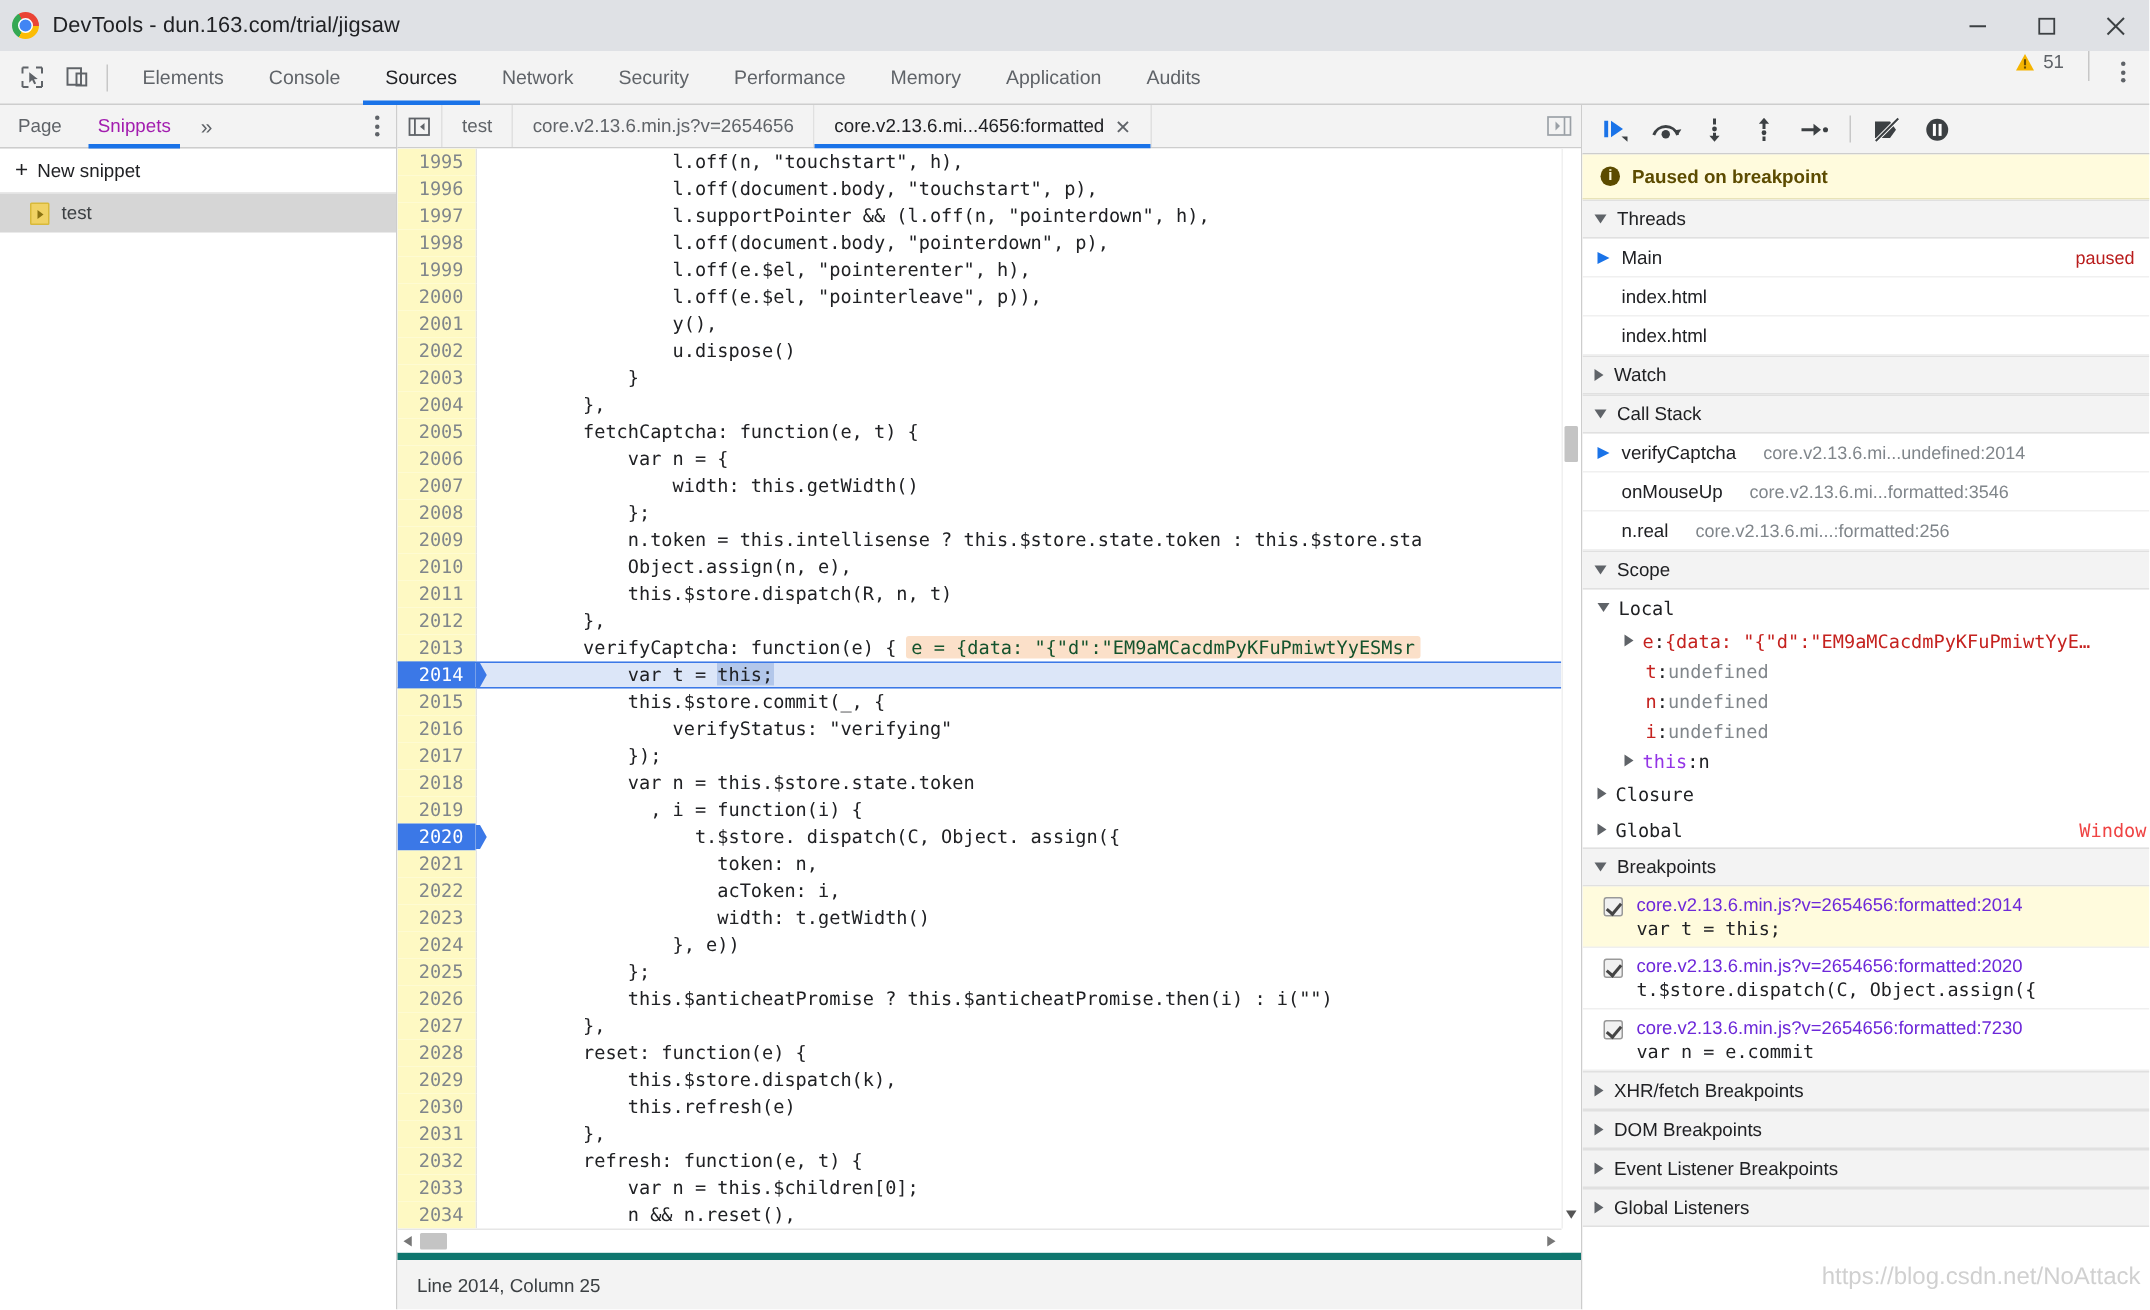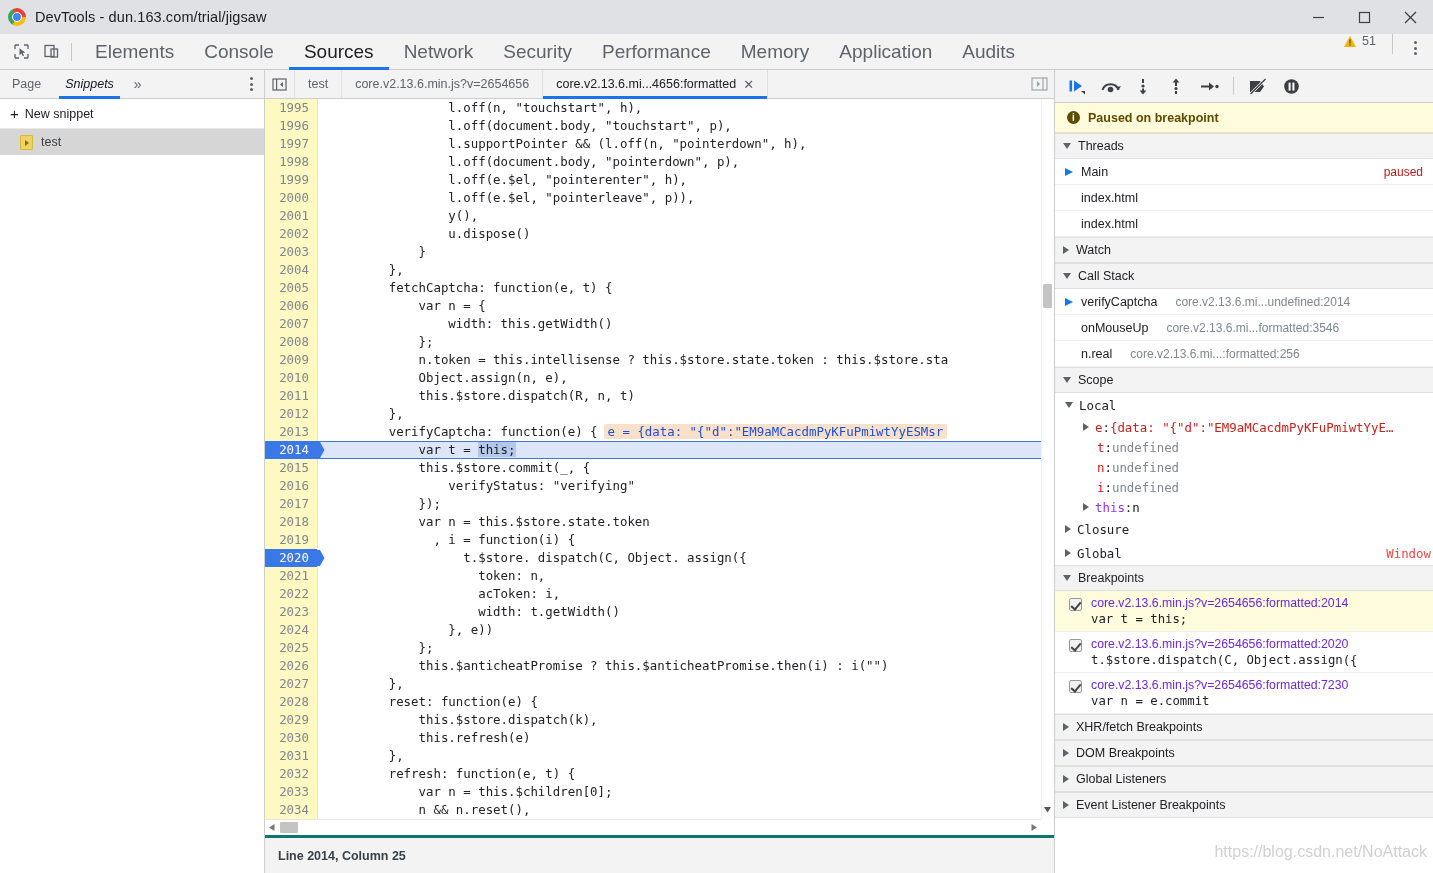--- a/index.html
+++ b/index.html
@@ -36,21 +36,21 @@
   
   .maintoolbar {
     height: 36px; flex: 0 0 36px; background: #f3f3f3;
     border-bottom: 1px solid #cdcdcd; display: flex; align-items: stretch; position: relative;
   }
   .tool-icons { display: flex; align-items: center; padding-left: 7px; gap: 2px; }
   .tool-icon-btn { width: 28px; height: 28px; display:flex; align-items:center; justify-content:center; }
   .tb-sep { width: 1px; height: 18px; background: #c7c7c7; align-self: center; margin: 0 8px 0 6px; }
   .panel-tabs { display: flex; align-items: stretch; }
   .panel-tab {
-    padding: 0 15px; display: flex; align-items: center; font-size: 19px; color: #5f6368;
+    padding: 0 15px; display: flex; align-items: center; font-size: 13px; color: #5f6368;
     white-space: nowrap; position: relative;
   }
   .panel-tab.active { color: #202124; }
   .panel-tab.active::after {
     content: ""; position: absolute; left: 0; right: 0; bottom: -1px; height: 3px; background: #1a73e8;
   }
   .toolbar-right { margin-left: auto; display:flex; align-items:flex-start; padding-right: 6px; gap: 6px; }
   .warn-badge { display:flex; align-items:center; gap:5px; font-size: 12.5px; color:#5f6368; padding: 0 6px; }
   .vsep { width:1px; height:20px; background:#c7c7c7; margin:0 4px; }
   .kebab { width:24px;height:28px; display:flex;flex-direction:column;align-items:center;justify-content:center;gap:2.5px; }
@@ -59,21 +59,21 @@
   
   .body { flex: 1 1 auto; display: flex; min-height: 0; }
 
   
   .leftnav { width: 265px; flex: 0 0 265px; border-right: 1px solid #cdcdcd; display:flex; flex-direction:column; background:#fff; }
   .leftnav-tabs {
     height: 29px; flex: 0 0 29px; background: #f3f3f3; border-bottom: 1px solid #cdcdcd;
     display: flex; align-items: stretch; position: relative;
   }
   .ln-tab { padding: 0 12px; display:flex; align-items:center; font-size: 12.5px; color:#5f6368; position:relative; }
-  .ln-tab.active { color: #0f172a; font-style: italic; }
+  .ln-tab.active { color: #a21caf; }
   .ln-tab.active::after { content:""; position:absolute; left:6px; right:6px; bottom:-1px; height:3px; background:#1a73e8; }
   .ln-more { padding: 0 8px; display:flex; align-items:center; color:#5f6368; font-size:14px; }
   .ln-kebab { margin-left:auto; width:26px; display:flex; flex-direction:column; align-items:center; justify-content:center; gap:2.5px; }
   .ln-kebab i { width:3px;height:3px;border-radius:50%;background:#5f6368; }
   .newsnippet { height: 30px; display:flex; align-items:center; gap:6px; padding-left: 10px;
     font-size: 12.5px; color:#202124; border-bottom: 1px solid #e8e8e8; }
   .plus { color:#202124; font-size:15px; line-height:1; }
   .snippet-row { height: 26px; display:flex; align-items:center; gap:8px; padding-left: 20px; background:#d6d6d6; font-size:12.5px; color:#3c4043; }
   .snip-icon { width: 13px; height: 15px; background:#f0d264; border:1px solid #d8b93a; position:relative; border-radius:1px; flex:0 0 13px;}
   .snip-icon::after{ content:""; position:absolute; left:3.5px; top:4px; border-left:4px solid #8a7212; border-top:3px solid transparent; border-bottom:3px solid transparent;}
@@ -109,39 +109,39 @@
     content:""; position:absolute; left:0; right:0; top:0; height:1px; background:#3b78e7;
   }
   .bp-arrow {
     position:absolute; left:52px; top:0; width:8px; height:18px; z-index:3;
   }
   .bp-arrow svg{display:block;}
   .gutter-pad { width: 10px; flex: 0 0 10px; border-left:1px solid #e3e3e3; height:18px;}
   .code-text { flex: 1 1 auto; color:#202124; padding-left: 2px; position:relative; z-index:1;}
   .sel-this { background:#b3c7ea; }
   .inline-val {
-    background:#fbe0c9; color:#1d4ed8; padding: 0 4px; border-radius:2px; margin-left:6px;
+    background:#fbe0c9; color:#14532d; padding: 0 4px; border-radius:2px; margin-left:6px;
   }
 
   .editor-vscroll {
     position:absolute; right:0; top:0; width:13px; bottom:16px; background:#fff; border-left:1px solid #f0f0f0;
   }
   .editor-vscroll .thumb { position:absolute; right:2px; top:185px; width:9px; height:24px; background:#c4c4c4; border-radius:1px;}
   .editor-vscroll .arrow-down { position:absolute; right:2px; bottom:2px; }
   .editor-hscroll {
     position:absolute; left:0; right:13px; bottom:0; height:16px; background:#fff; border-top:1px solid #e6e6e6;
     display:flex; align-items:center;
   }
   .hs-arrow-l { width:14px; display:flex; align-items:center; justify-content:center;}
   .hs-arrow-r { margin-left:auto; width:14px; display:flex;align-items:center;justify-content:center;}
   .hs-thumb { width:18px; height:11px; background:#c4c4c4; border-radius:1px; margin-left:1px;}
 
   .statusbar {
-    height: 38px; flex:0 0 38px; background:#f3f3f3; border-top:3px solid #0f766e;
-    display:flex; align-items:center; padding-left: 13px; font-size:12.5px; color:#3c4043;font-weight:bold;
+    height: 38px; flex:0 0 38px; background:#f3f3f3; border-top:5px solid #0f766e;
+    display:flex; align-items:center; padding-left: 13px; font-size:12.5px; color:#3c4043;
   }
 
   
   .debugpanel { width: 378px; flex: 0 0 378px; display:flex; flex-direction:column; background:#fff; min-height:0; }
   .dbg-toolbar { height: 33px; flex:0 0 33px; background:#f3f3f3; border-bottom:1px solid #cdcdcd;
                  display:flex; align-items:center; padding-left: 10px; gap: 9px; }
   .dbg-btn { width: 24px; height:24px; display:flex; align-items:center; justify-content:center; }
   .dbg-sep { width:1px; height:18px; background:#c7c7c7; margin: 0 3px; }
   .paused-banner {
     background:#fffbdd; border-bottom:1px solid #e8e3b8; height:30px; display:flex; align-items:center;
@@ -566,24 +566,24 @@
         <div class="sec-head">
           <span class="tri right"></span>
           <span>XHR/fetch Breakpoints</span>
         </div>
         <div class="sec-head">
           <span class="tri right"></span>
           <span>DOM Breakpoints</span>
         </div>
         <div class="sec-head">
           <span class="tri right"></span>
+          <span>Event Listener Breakpoints</span>
+        </div>
+        <div class="sec-head">
+          <span class="tri right"></span>
           <span>Global Listeners</span>
-        </div>
-        <div class="sec-head">
-          <span class="tri right"></span>
-          <span>Event Listener Breakpoints</span>
         </div>
       </div>
     </div>
   </div>
 
   <div class="watermark">https://blog.csdn.net/NoAttack</div>
 </div>
 
 </body></html>

